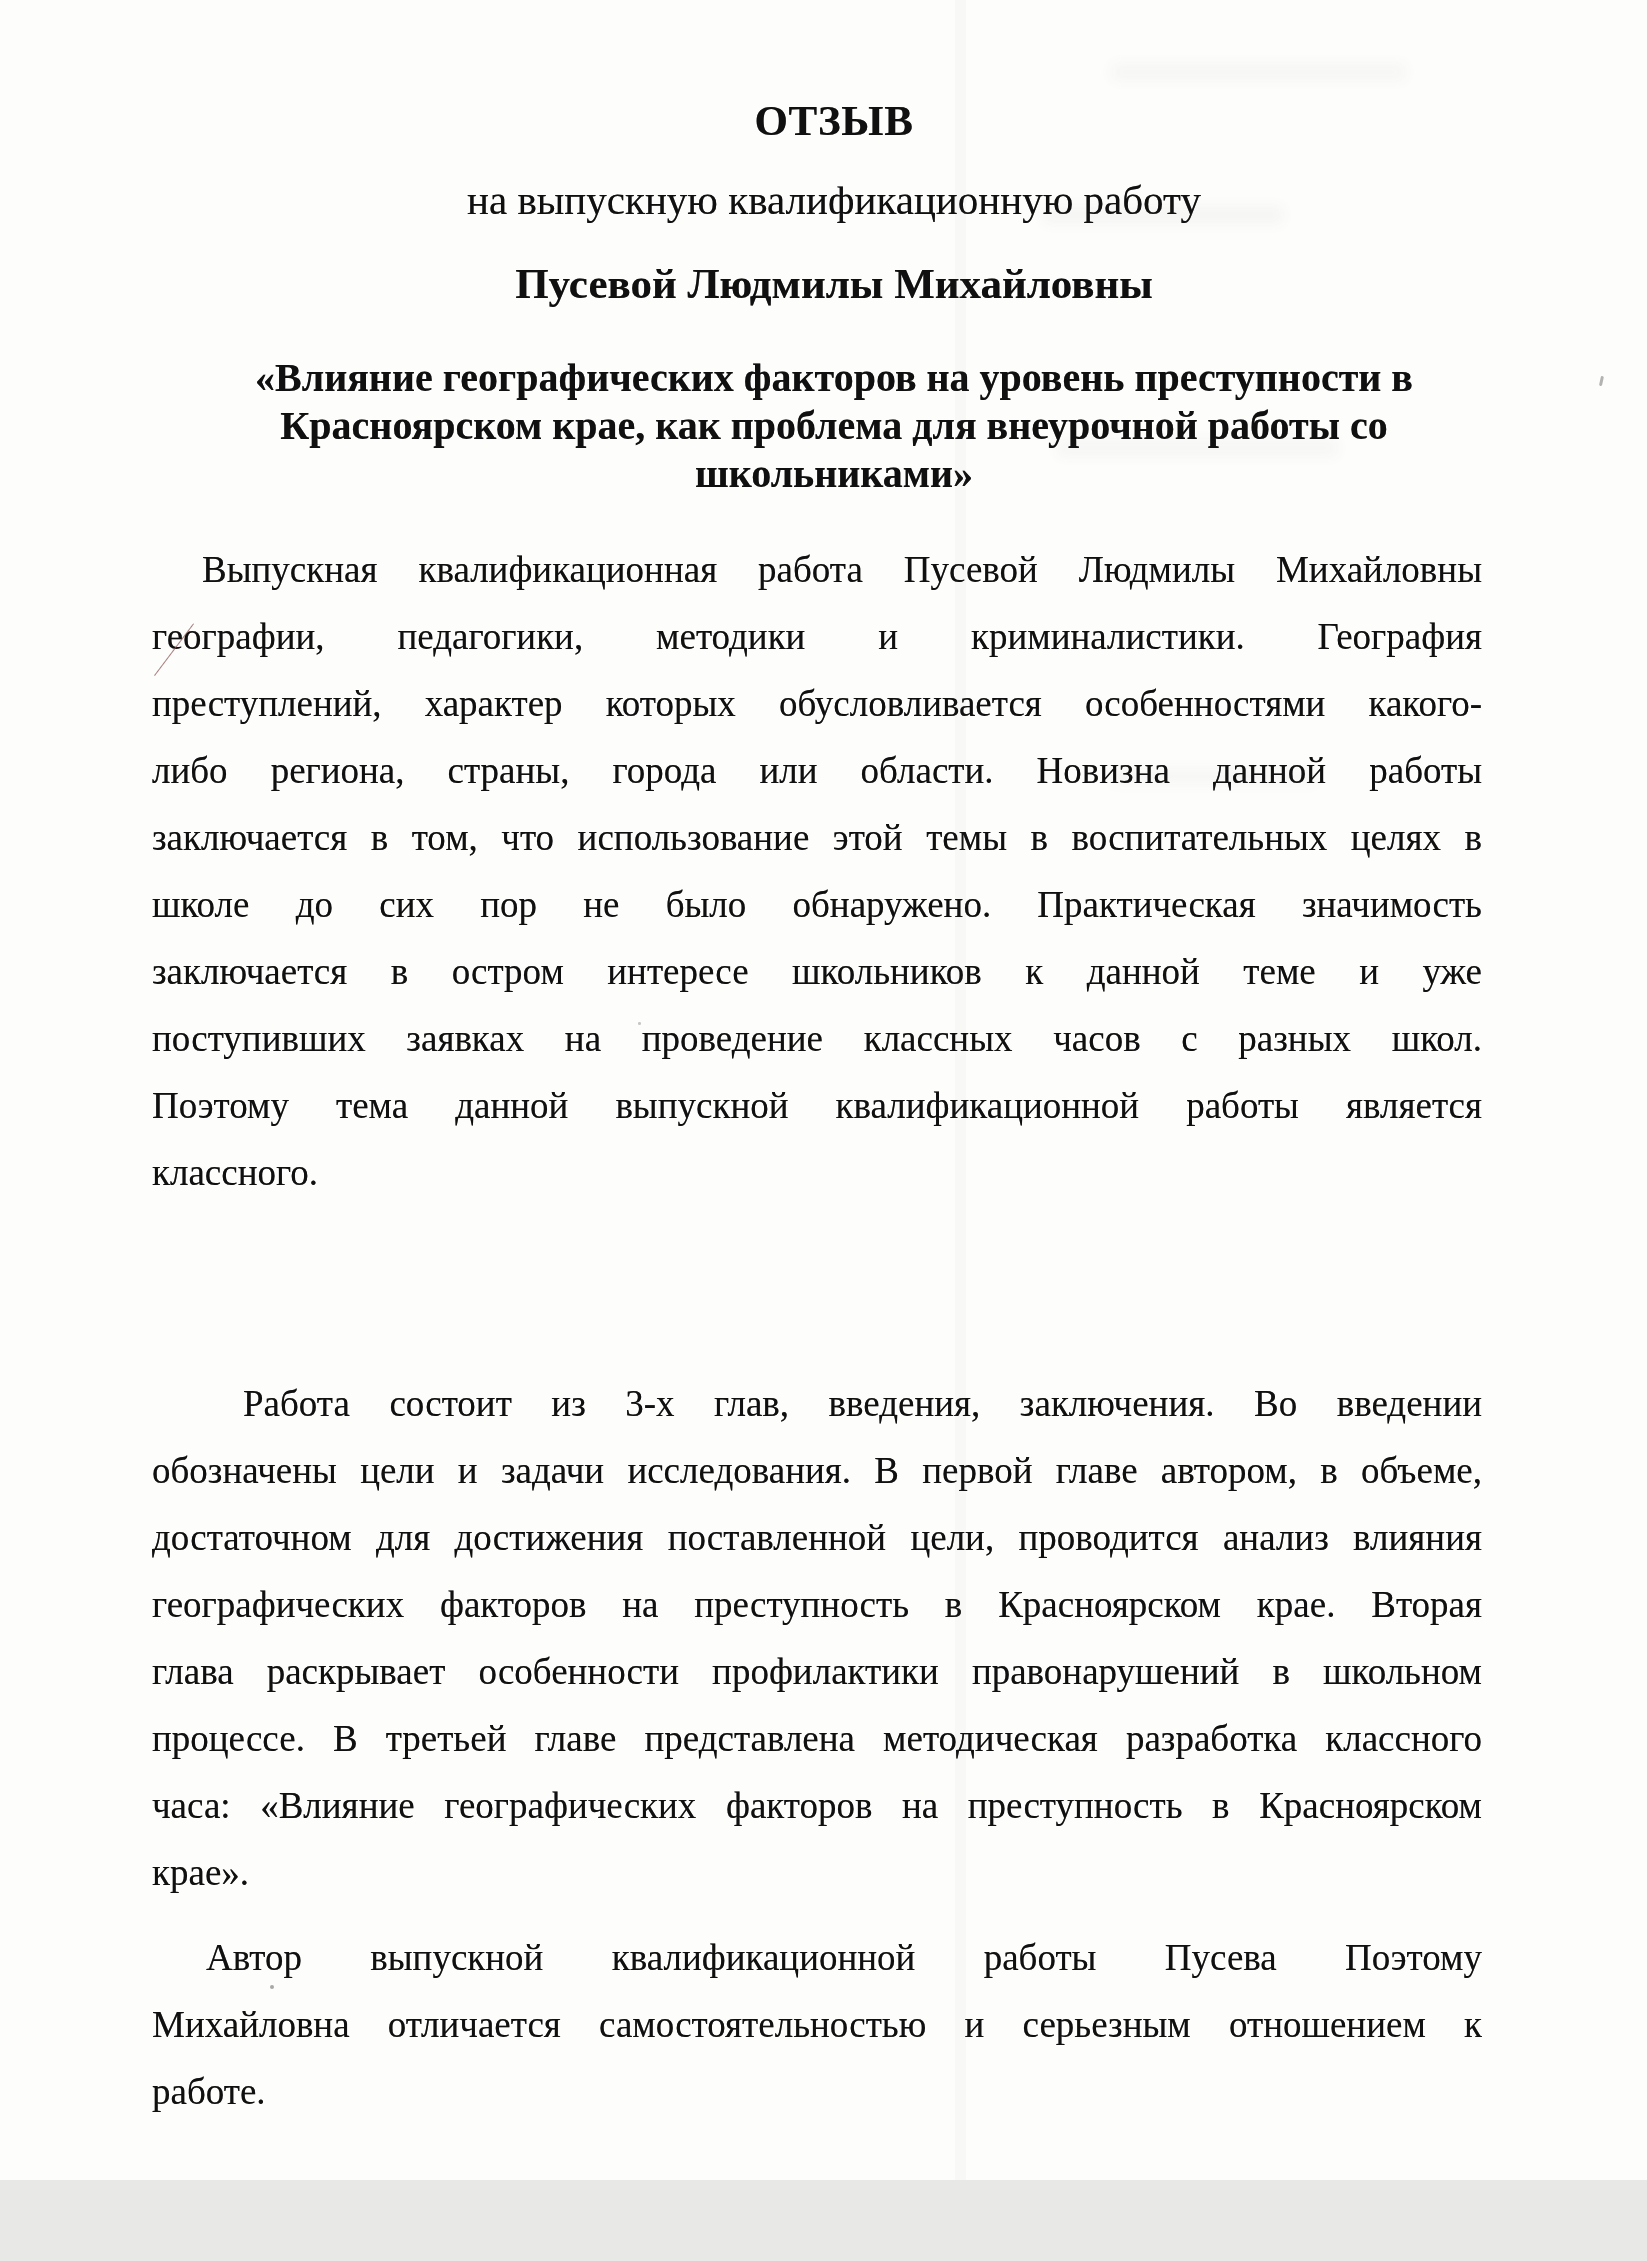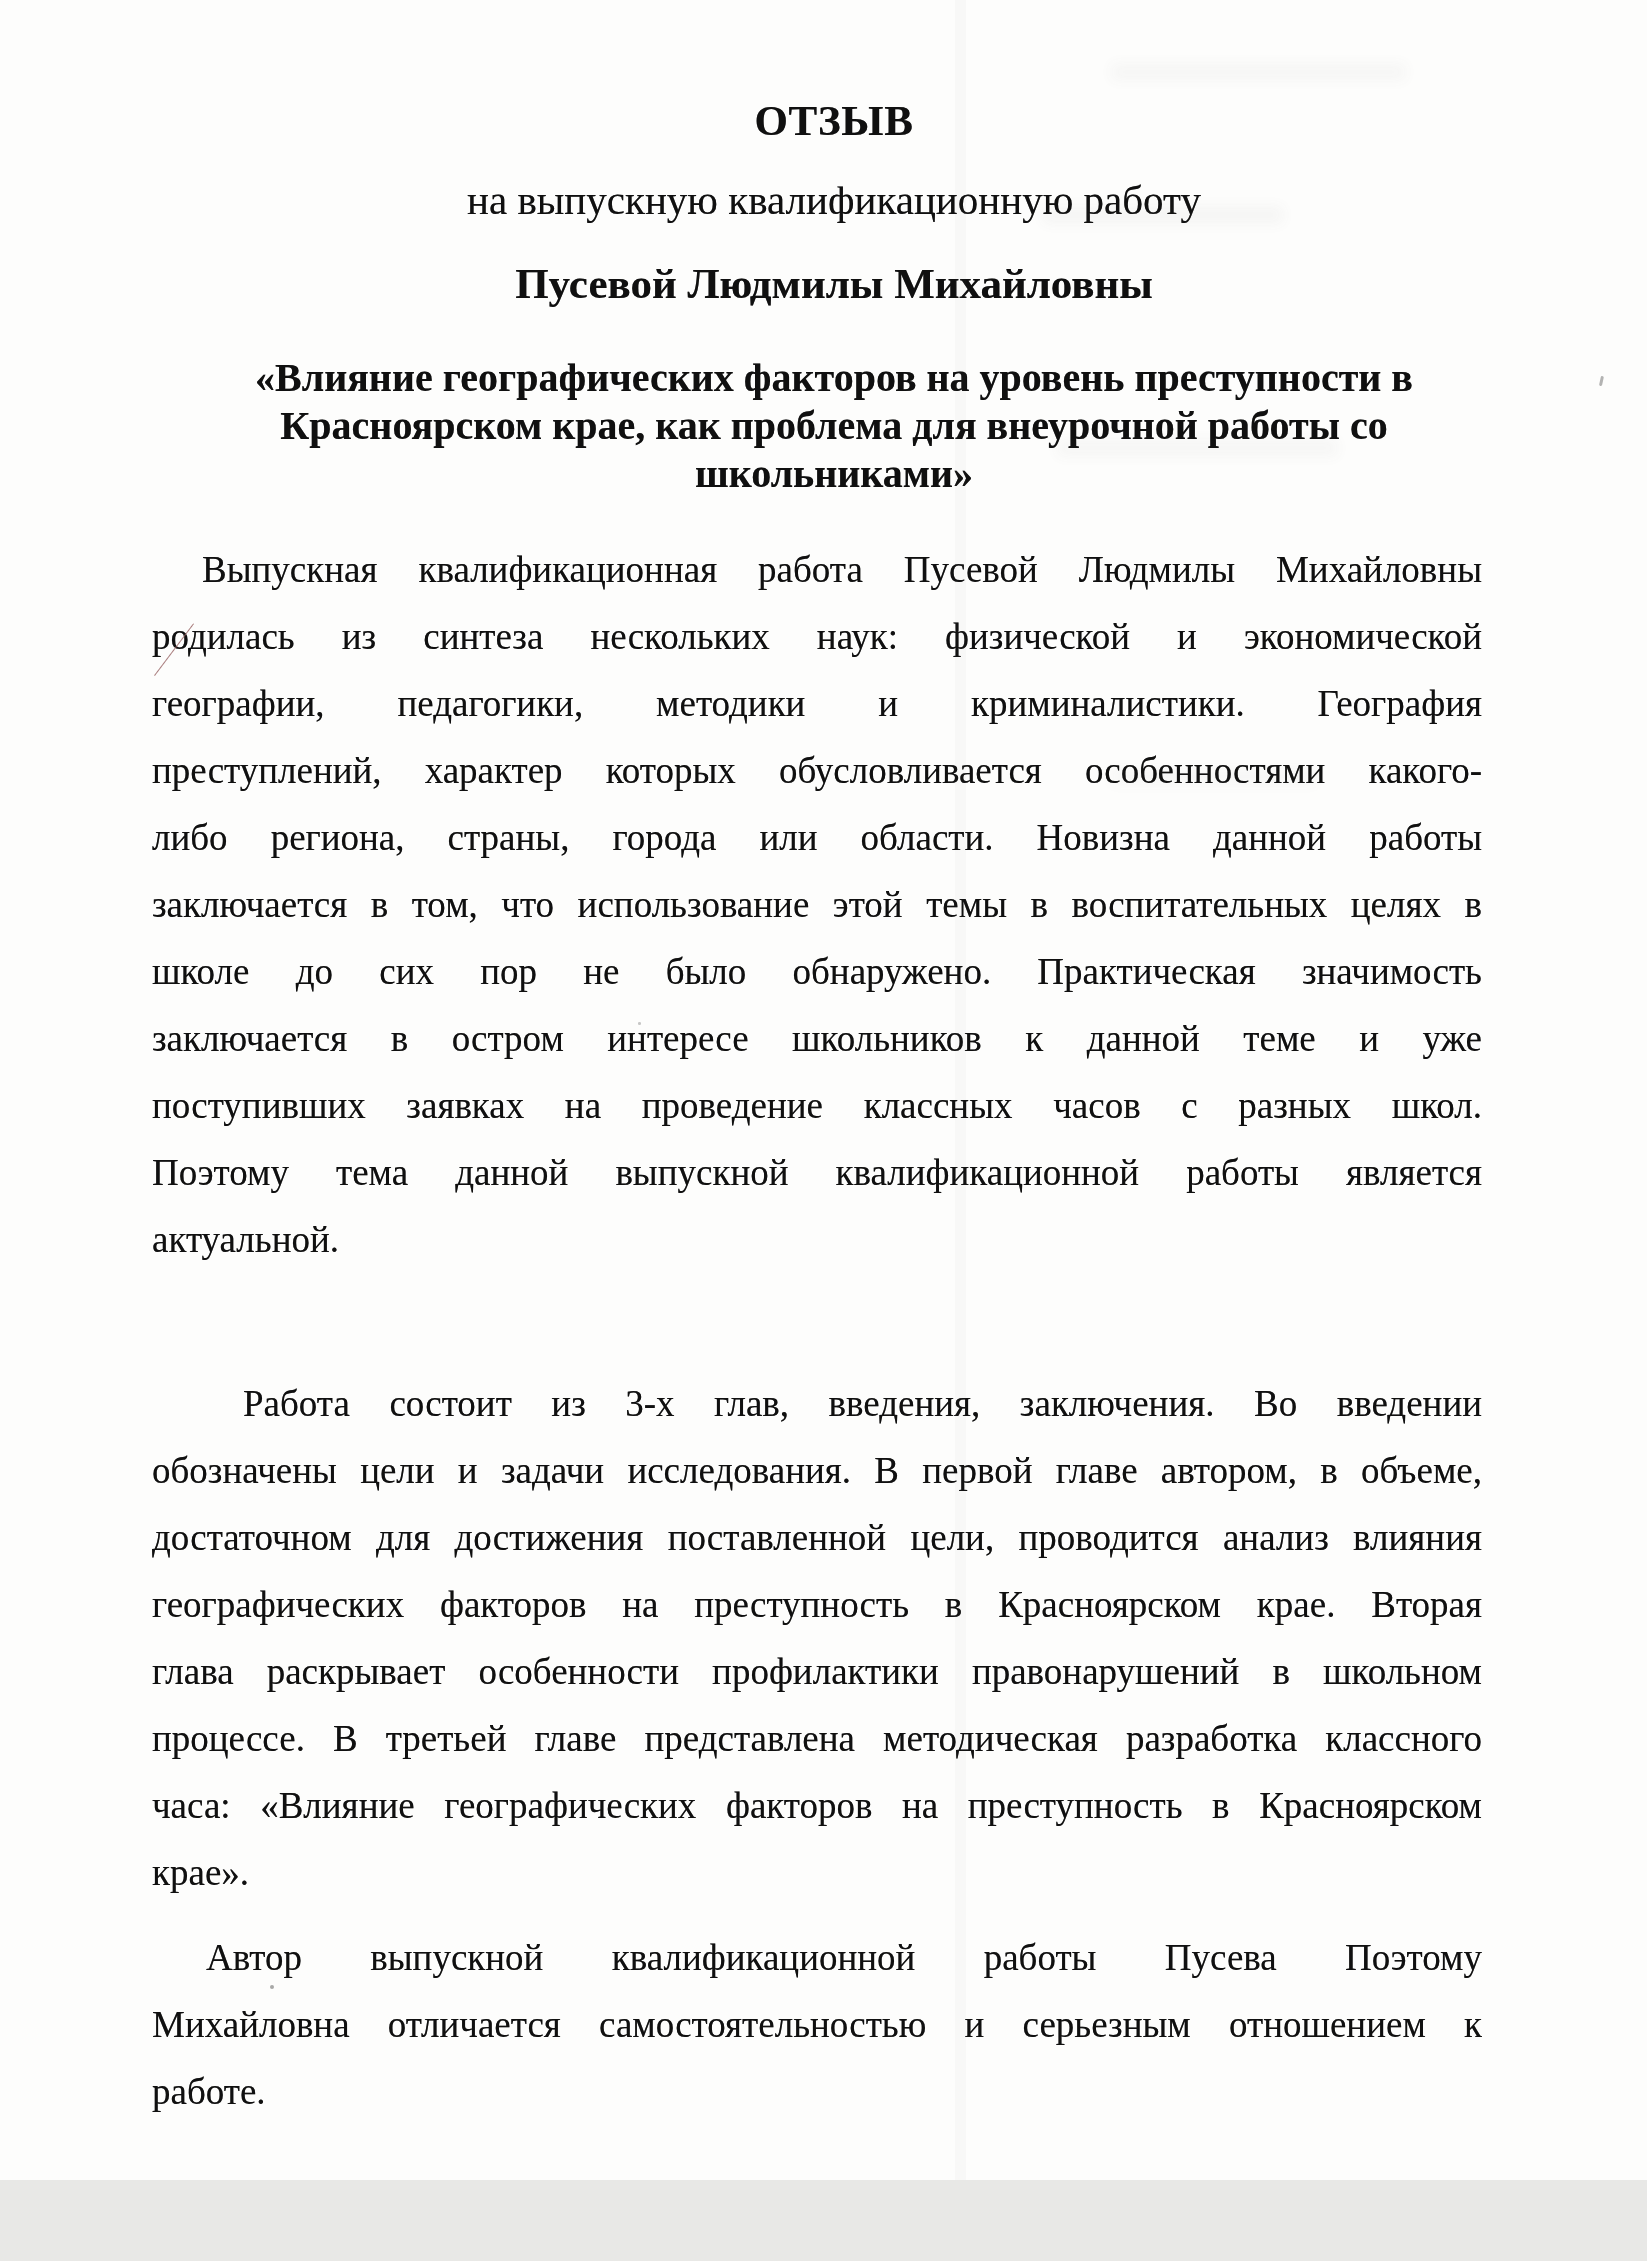--- a/index.html
+++ b/index.html
@@ -92,30 +92,29 @@
   <div class="hdr h-name">Пусевой Людмилы Михайловны</div>
 
   <div class="hdr h-title">
       <div class="tline">«Влияние географических факторов на уровень преступности в</div>
       <div class="tline">Красноярском крае, как проблема для внеурочной работы со</div>
       <div class="tline last">школьниками»</div>
     </div>
 
   <div class="para p1">
       <div class="line">Выпускная квалификационная работа Пусевой Людмилы Михайловны</div>
-      <div class="line">родилась из синтеза нескольких наук: физической и экономической</div>
       <div class="line">географии, педагогики, методики и криминалистики. География</div>
       <div class="line">преступлений, характер которых обусловливается особенностями какого-</div>
       <div class="line">либо региона, страны, города или области. Новизна данной работы</div>
       <div class="line">заключается в том, что использование этой темы в воспитательных целях в</div>
       <div class="line">школе до сих пор не было обнаружено. Практическая значимость</div>
       <div class="line">заключается в остром интересе школьников к данной теме и уже</div>
       <div class="line">поступивших заявках на проведение классных часов с разных школ.</div>
       <div class="line">Поэтому тема данной выпускной квалификационной работы является</div>
-      <div class="line last">актуальной.</div>
+      <div class="line last">классного.</div>
     </div>
 
   <div class="para p2">
       <div class="line">Работа состоит из 3-х глав, введения, заключения. Во введении</div>
       <div class="line">обозначены цели и задачи исследования. В первой главе автором, в объеме,</div>
       <div class="line">достаточном для достижения поставленной цели, проводится анализ влияния</div>
       <div class="line">географических факторов на преступность в Красноярском крае. Вторая</div>
       <div class="line">глава раскрывает особенности профилактики правонарушений в школьном</div>
       <div class="line">процессе. В третьей главе представлена методическая разработка классного</div>
       <div class="line">часа: «Влияние географических факторов на преступность в Красноярском</div>

